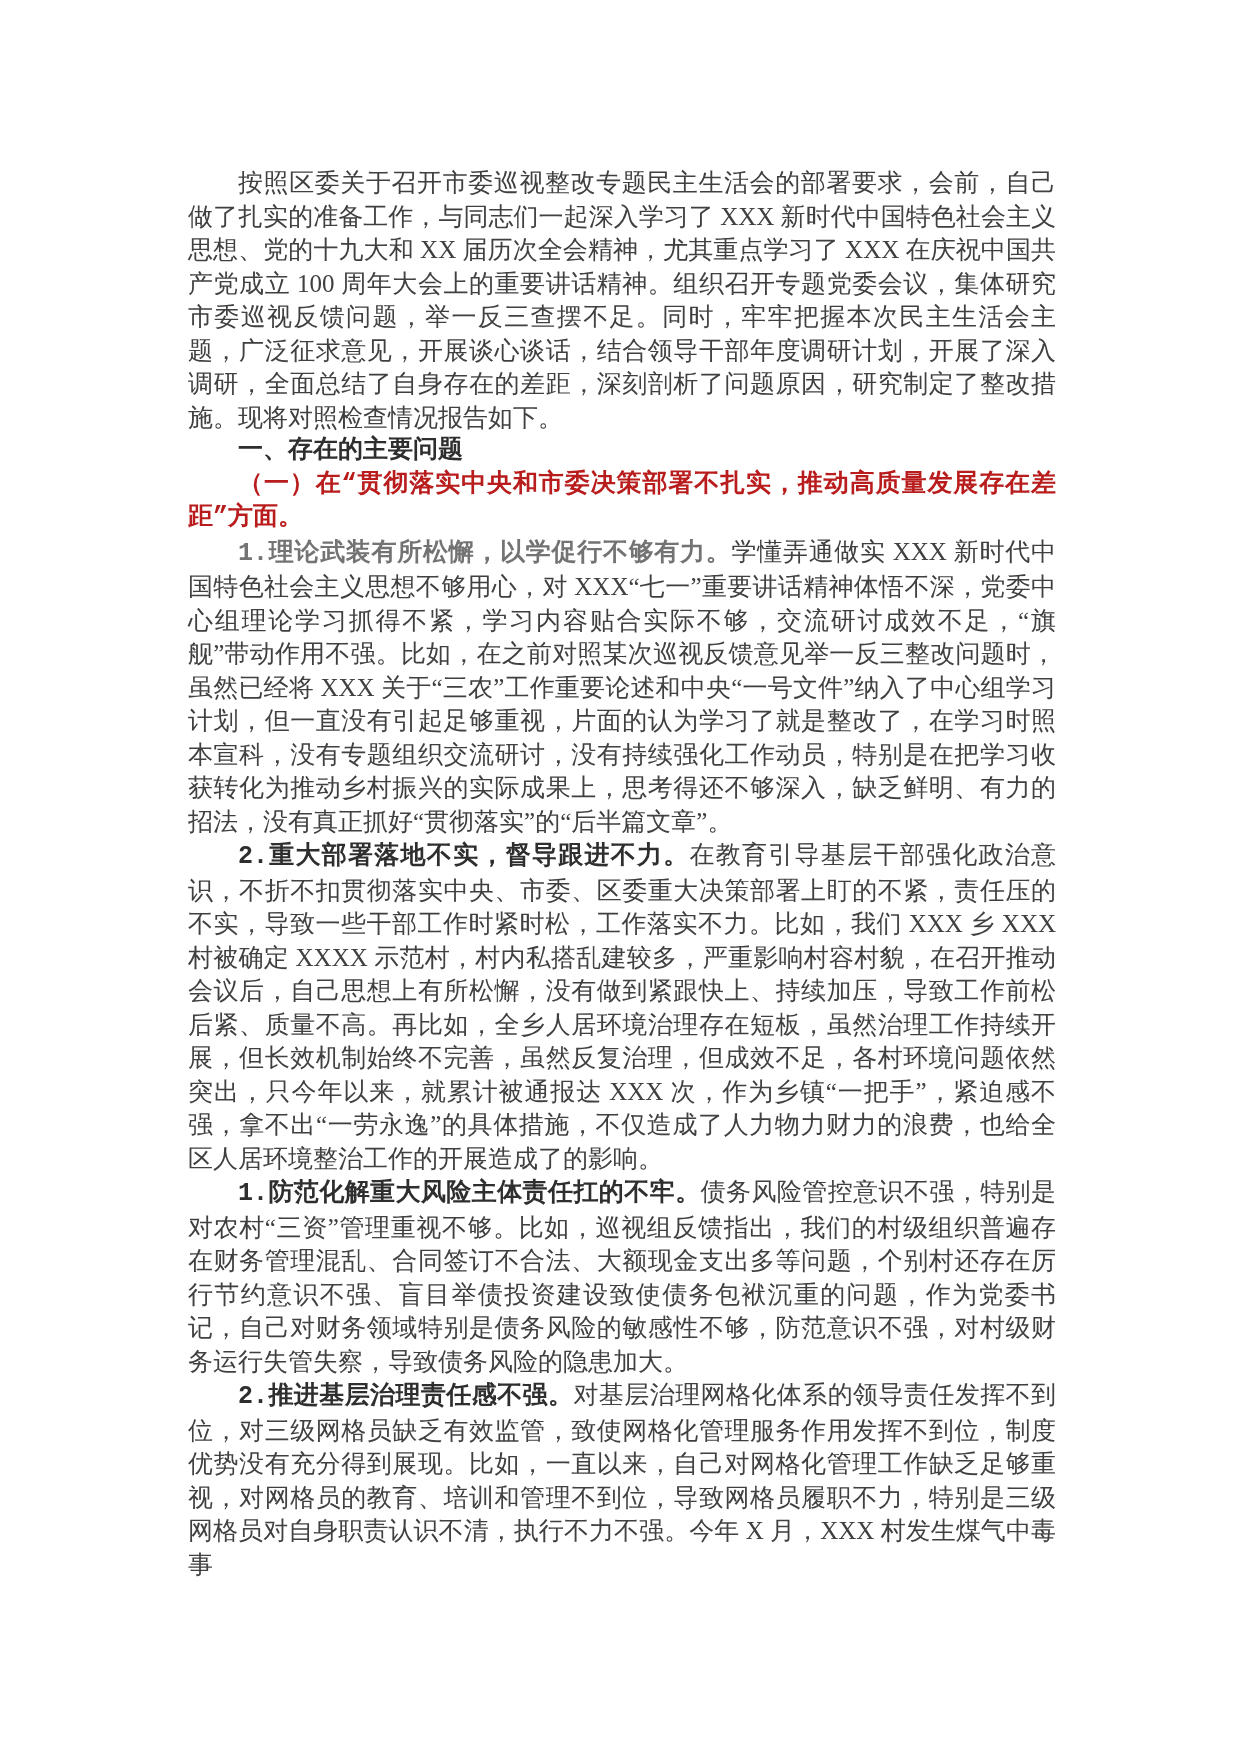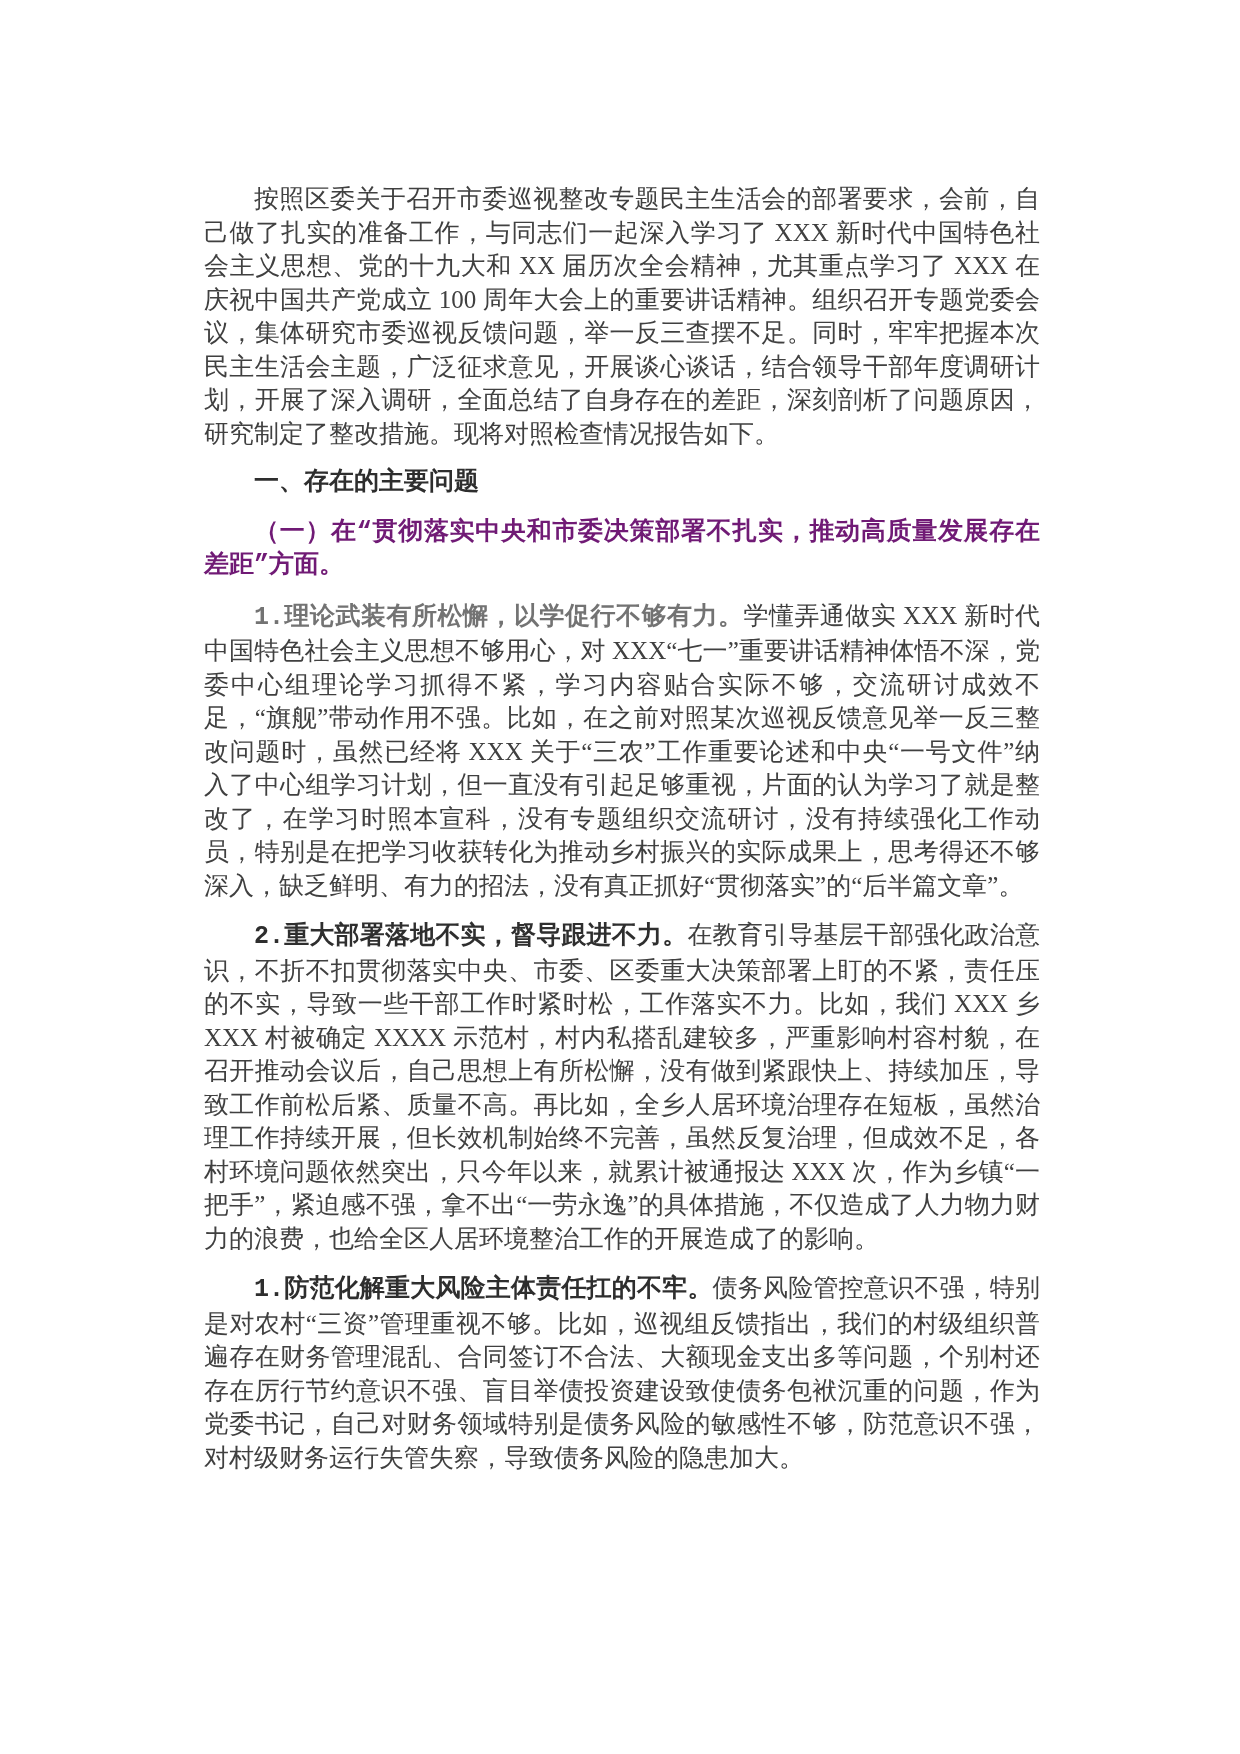--- a/index.html
+++ b/index.html
@@ -17,21 +17,21 @@
     padding: 166px 184px 0 188px;
   }
   .doc {
     font-family: "Liberation Serif", "DejaVu Serif", serif;
     font-size: 25px;
     line-height: 33.5px;
     color: #404040;
     text-align: justify;
   }
   .doc p {
-    margin: 16px;
+    margin: 0;
     padding: 0;
     text-indent: 2em;
   }
   .h1, .h2, .lead {
     font-family: Liberation Mono, monospace;
     font-weight: 700;
     color: #2e2e2e;
   }
   .lead {
     font-style: normal;
@@ -40,24 +40,25 @@
 </head>
 <body>
 
 <div class="page" style="background: rgb(255, 255, 255);">
   <div class="doc" style="color: rgb(64, 64, 64);">
 
     <p>按照区委关于召开市委巡视整改专题民主生活会的部署要求，会前，自己做了扎实的准备工作，与同志们一起深入学习了 XXX 新时代中国特色社会主义思想、党的十九大和 XX 届历次全会精神，尤其重点学习了 XXX 在庆祝中国共产党成立 100 周年大会上的重要讲话精神。组织召开专题党委会议，集体研究市委巡视反馈问题，举一反三查摆不足。同时，牢牢把握本次民主生活会主题，广泛征求意见，开展谈心谈话，结合领导干部年度调研计划，开展了深入调研，全面总结了自身存在的差距，深刻剖析了问题原因，研究制定了整改措施。现将对照检查情况报告如下。</p>
 
     <p class="h1" style="color: rgb(46, 46, 46);">一、存在的主要问题</p>
 
-    <p class="h2" style="color: #701a75;">（一）在“贯彻落实中央和市委决策部署不扎实，推动高质量发展存在差距”方面。</p>
+    <p class="h2" style="color: #b91c1c;">（一）在“贯彻落实中央和市委决策部署不扎实，推动高质量发展存在差距”方面。</p>
 
     <p><b class="lead" style="color: #737373;">1.理论武装有所松懈，以学促行不够有力。</b><span>学懂弄通做实 XXX 新时代中国特色社会主义思想不够用心，对 XXX“七一”重要讲话精神体悟不深，党委中心组理论学习抓得不紧，学习内容贴合实际不够，交流研讨成效不足，“旗舰”带动作用不强。比如，在之前对照某次巡视反馈意见举一反三整改问题时，虽然已经将 XXX 关于“三农”工作重要论述和中央“一号文件”纳入了中心组学习计划，但一直没有引起足够重视，片面的认为学习了就是整改了，在学习时照本宣科，没有专题组织交流研讨，没有持续强化工作动员，特别是在把学习收获转化为推动乡村振兴的实际成果上，思考得还不够深入，缺乏鲜明、有力的招法，没有真正抓好“贯彻落实”的“后半篇文章”。</span></p>
 
     <p><b class="lead" style="color: rgb(46, 46, 46);">2.重大部署落地不实，督导跟进不力。</b><span>在教育引导基层干部强化政治意识，不折不扣贯彻落实中央、市委、区委重大决策部署上盯的不紧，责任压的不实，导致一些干部工作时紧时松，工作落实不力。比如，我们 XXX 乡 XXX 村被确定 XXXX 示范村，村内私搭乱建较多，严重影响村容村貌，在召开推动会议后，自己思想上有所松懈，没有做到紧跟快上、持续加压，导致工作前松后紧、质量不高。再比如，全乡人居环境治理存在短板，虽然治理工作持续开展，但长效机制始终不完善，虽然反复治理，但成效不足，各村环境问题依然突出，只今年以来，就累计被通报达 XXX 次，作为乡镇“一把手”，紧迫感不强，拿不出“一劳永逸”的具体措施，不仅造成了人力物力财力的浪费，也给全区人居环境整治工作的开展造成了的影响。</span></p>
 
 
     <p><b class="lead" style="color: rgb(46, 46, 46);">1.防范化解重大风险主体责任扛的不牢。</b><span>债务风险管控意识不强，特别是对农村“三资”管理重视不够。比如，巡视组反馈指出，我们的村级组织普遍存在财务管理混乱、合同签订不合法、大额现金支出多等问题，个别村还存在厉行节约意识不强、盲目举债投资建设致使债务包袱沉重的问题，作为党委书记，自己对财务领域特别是债务风险的敏感性不够，防范意识不强，对村级财务运行失管失察，导致债务风险的隐患加大。</span></p>
 
+    <p><b class="lead" style="color: rgb(46, 46, 46);">2.推进基层治理责任感不强。</b><span>对基层治理网格化体系的领导责任发挥不到位，对三级网格员缺乏有效监管，致使网格化管理服务作用发挥不到位，制度优势没有充分得到展现。比如，一直以来，自己对网格化管理工作缺乏足够重视，对网格员的教育、培训和管理不到位，导致网格员履职不力，特别是三级网格员对自身职责认识不清，执行不力不强。今年 X 月，XXX 村发生煤气中毒事</span></p>
 
   </div>
 </div>
 
 </body></html>

